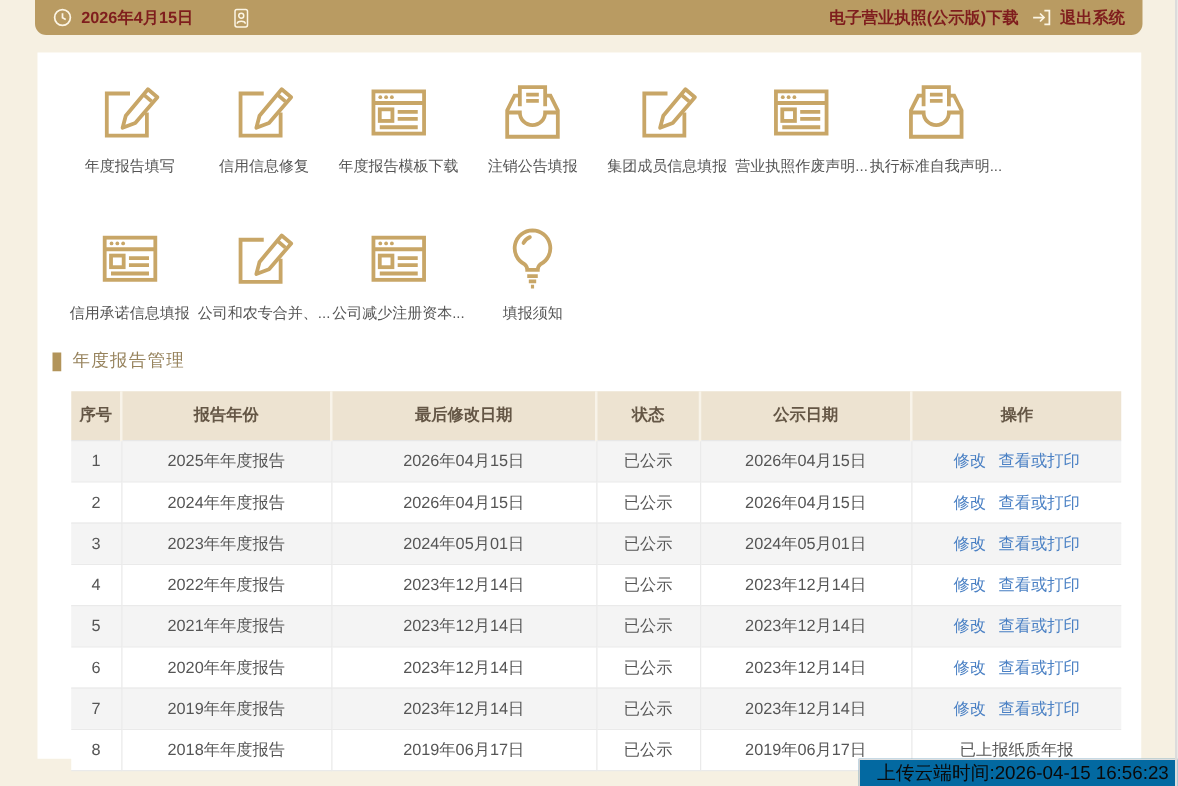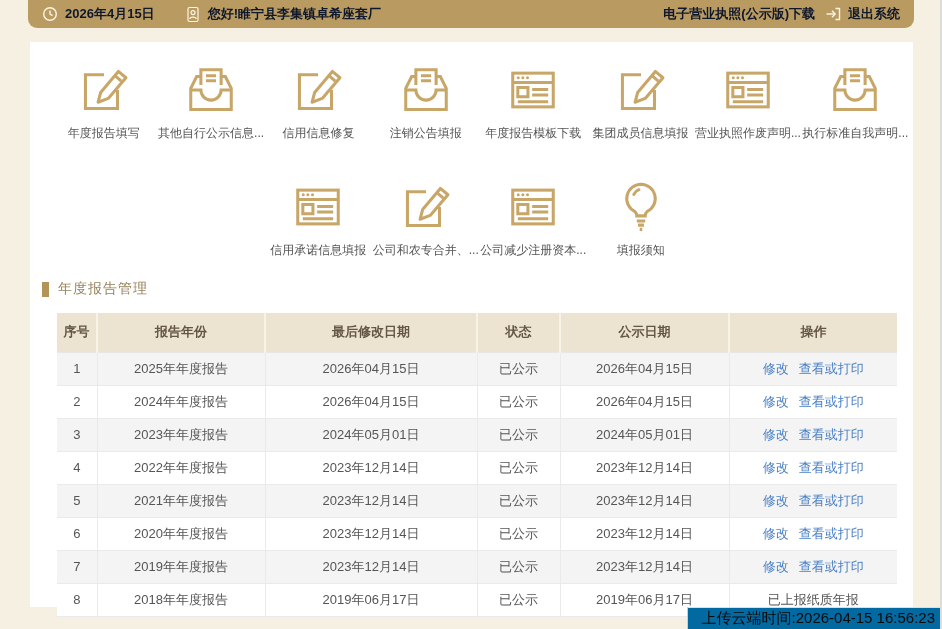--- a/index.html
+++ b/index.html
@@ -10,39 +10,39 @@
     font-family:"Liberation Sans","DejaVu Sans",sans-serif;
     overflow:hidden;
   }
   .window-edge{position:absolute;inset:0;border-right:2px solid #dcdcdc;pointer-events:none;z-index:50;}
 
   
   .topbar{
     position:absolute; left:28px; top:0; width:886px; height:28px;
     background:#b99b62; border-radius:0 0 9px 9px;
     display:flex; align-items:center; padding:0 14px;
-    color:#0f172a; font-size:13px; font-weight:bold;
+    color:#7f1d1d; font-size:13px; font-weight:bold;
   }
   .topbar .grp{display:flex;align-items:center;gap:7px;}
   .topbar .greeting-grp{margin-left:30px;}
   .topbar .right{margin-left:auto;display:flex;align-items:center;gap:10px;}
   .topbar svg{display:block;}
   .logout-btn{display:flex;align-items:center;gap:7px;cursor:pointer;}
   .license-link{cursor:pointer;}
 
   
   .card{
     position:absolute; left:30px; top:42px; width:883px; height:565px;
     background:#ffffff;
   }
 
   
   .shortcut-grid{padding:21px 4px 0 20px;}
   .shortcut-row{display:flex;}
-  .shortcut-row + .shortcut-row{margin-top:38px;justify-content:center;}
+  .shortcut-row + .shortcut-row{margin-top:38px;}
   .shortcut-item{
     width:107.5px; display:flex; flex-direction:column; align-items:center;
     cursor:pointer;
   }
   .shortcut-item svg{display:block;}
   .shortcut-label{
     margin-top:8px; font-size:12px; color:#555; white-space:nowrap; text-align:center;
   }
 
   
@@ -94,21 +94,20 @@
     <span>2026年4月15日</span>
   </div>
   <div class="grp greeting-grp">
     <span>
       <svg width="16" height="17" viewBox="0 0 16 17" fill="none" stroke="#fcf5e4" stroke-width="1.2">
         <rect x="3" y="1.5" width="10" height="14" rx="1.5"></rect>
         <circle cx="8" cy="6.6" r="2"></circle>
         <path d="M4.8 13 c0-2.6 6.4-2.6 6.4 0"></path>
       </svg>
     </span>
-    <span>您好!睢宁县李集镇卓希座套厂</span>
   </div>
   <div class="right">
     <span class="license-link">电子营业执照(公示版)下载</span>
     <span class="logout-btn">
       <span>
         <svg width="16" height="16" viewBox="0 0 16 16" fill="none" stroke="#fcf5e4" stroke-width="1.4">
           <path d="M10.5 2.5 H14.5 V13.5 H10.5"></path>
           <path d="M1.5 8 H10"></path>
           <path d="M7 4.8 L10.2 8 L7 11.2"></path>
         </svg>
@@ -128,62 +127,51 @@
     <path fill="none" stroke="#c8a667" stroke-width="3.6" d="M48 32 V54 H10 V14 H32"></path>
     <path fill="none" stroke="#c8a667" stroke-width="3.6" stroke-linejoin="round" d="M28 35 L49 10 L58 17.5 L37 42 L25 46.5 Z"></path>
     <path fill="none" stroke="#c8a667" stroke-width="3.6" d="M45 15 L52.5 21.5"></path>
             </svg>
           </span>
           <div class="shortcut-label">年度报告填写</div>
         </div>
         <div class="shortcut-item">
           <span>
             <svg width="54" height="54" viewBox="0 0 64 64">
-    <path fill="none" stroke="#c8a667" stroke-width="3.6" d="M20 26 V8 H44 V26"></path>
-    <path fill="none" stroke="#c8a667" stroke-width="3.6" d="M26 15 H38 M26 21 H38"></path>
-    <path fill="none" stroke="#c8a667" stroke-width="3.6" d="M20 16 H15 L8 30 V55 H56 V30 L49 16 H44"></path>
-    <path fill="none" stroke="#c8a667" stroke-width="3.6" d="M8 32 H20 a12 12 0 0 0 24 0 H56"></path>
-            </svg>
-          </span>
-          <div class="shortcut-label">其他自行公示信息...</div>
-        </div>
-        <div class="shortcut-item">
-          <span>
-            <svg width="54" height="54" viewBox="0 0 64 64">
     <path fill="none" stroke="#c8a667" stroke-width="3.6" d="M48 32 V54 H10 V14 H32"></path>
     <path fill="none" stroke="#c8a667" stroke-width="3.6" stroke-linejoin="round" d="M28 35 L49 10 L58 17.5 L37 42 L25 46.5 Z"></path>
     <path fill="none" stroke="#c8a667" stroke-width="3.6" d="M45 15 L52.5 21.5"></path>
             </svg>
           </span>
           <div class="shortcut-label">信用信息修复</div>
-        </div>
-        <div class="shortcut-item">
-          <span>
-            <svg width="54" height="54" viewBox="0 0 64 64">
-    <path fill="none" stroke="#c8a667" stroke-width="3.6" d="M20 26 V8 H44 V26"></path>
-    <path fill="none" stroke="#c8a667" stroke-width="3.6" d="M26 15 H38 M26 21 H38"></path>
-    <path fill="none" stroke="#c8a667" stroke-width="3.6" d="M20 16 H15 L8 30 V55 H56 V30 L49 16 H44"></path>
-    <path fill="none" stroke="#c8a667" stroke-width="3.6" d="M8 32 H20 a12 12 0 0 0 24 0 H56"></path>
-            </svg>
-          </span>
-          <div class="shortcut-label">注销公告填报</div>
         </div>
         <div class="shortcut-item">
           <span>
             <svg width="54" height="54" viewBox="0 0 64 64">
     <rect fill="none" stroke="#c8a667" stroke-width="3.6" x="8" y="12" width="48" height="40"></rect>
     <path fill="none" stroke="#c8a667" stroke-width="3.6" d="M8 23 H56"></path>
     <circle fill="#c8a667" cx="14.5" cy="17.5" r="1.8"></circle>
               <circle fill="#c8a667" cx="20" cy="17.5" r="1.8"></circle>
               <circle fill="#c8a667" cx="25.5" cy="17.5" r="1.8"></circle>
     <rect fill="none" stroke="#c8a667" stroke-width="3.6" x="14" y="29" width="12" height="11"></rect>
     <path fill="none" stroke="#c8a667" stroke-width="3.6" d="M31 31.5 H50 M31 38 H50 M14 46 H50"></path>
             </svg>
           </span>
           <div class="shortcut-label">年度报告模板下载</div>
+        </div>
+        <div class="shortcut-item">
+          <span>
+            <svg width="54" height="54" viewBox="0 0 64 64">
+    <path fill="none" stroke="#c8a667" stroke-width="3.6" d="M20 26 V8 H44 V26"></path>
+    <path fill="none" stroke="#c8a667" stroke-width="3.6" d="M26 15 H38 M26 21 H38"></path>
+    <path fill="none" stroke="#c8a667" stroke-width="3.6" d="M20 16 H15 L8 30 V55 H56 V30 L49 16 H44"></path>
+    <path fill="none" stroke="#c8a667" stroke-width="3.6" d="M8 32 H20 a12 12 0 0 0 24 0 H56"></path>
+            </svg>
+          </span>
+          <div class="shortcut-label">注销公告填报</div>
         </div>
         <div class="shortcut-item">
           <span>
             <svg width="54" height="54" viewBox="0 0 64 64">
     <path fill="none" stroke="#c8a667" stroke-width="3.6" d="M48 32 V54 H10 V14 H32"></path>
     <path fill="none" stroke="#c8a667" stroke-width="3.6" stroke-linejoin="round" d="M28 35 L49 10 L58 17.5 L37 42 L25 46.5 Z"></path>
     <path fill="none" stroke="#c8a667" stroke-width="3.6" d="M45 15 L52.5 21.5"></path>
             </svg>
           </span>
           <div class="shortcut-label">集团成员信息填报</div>

